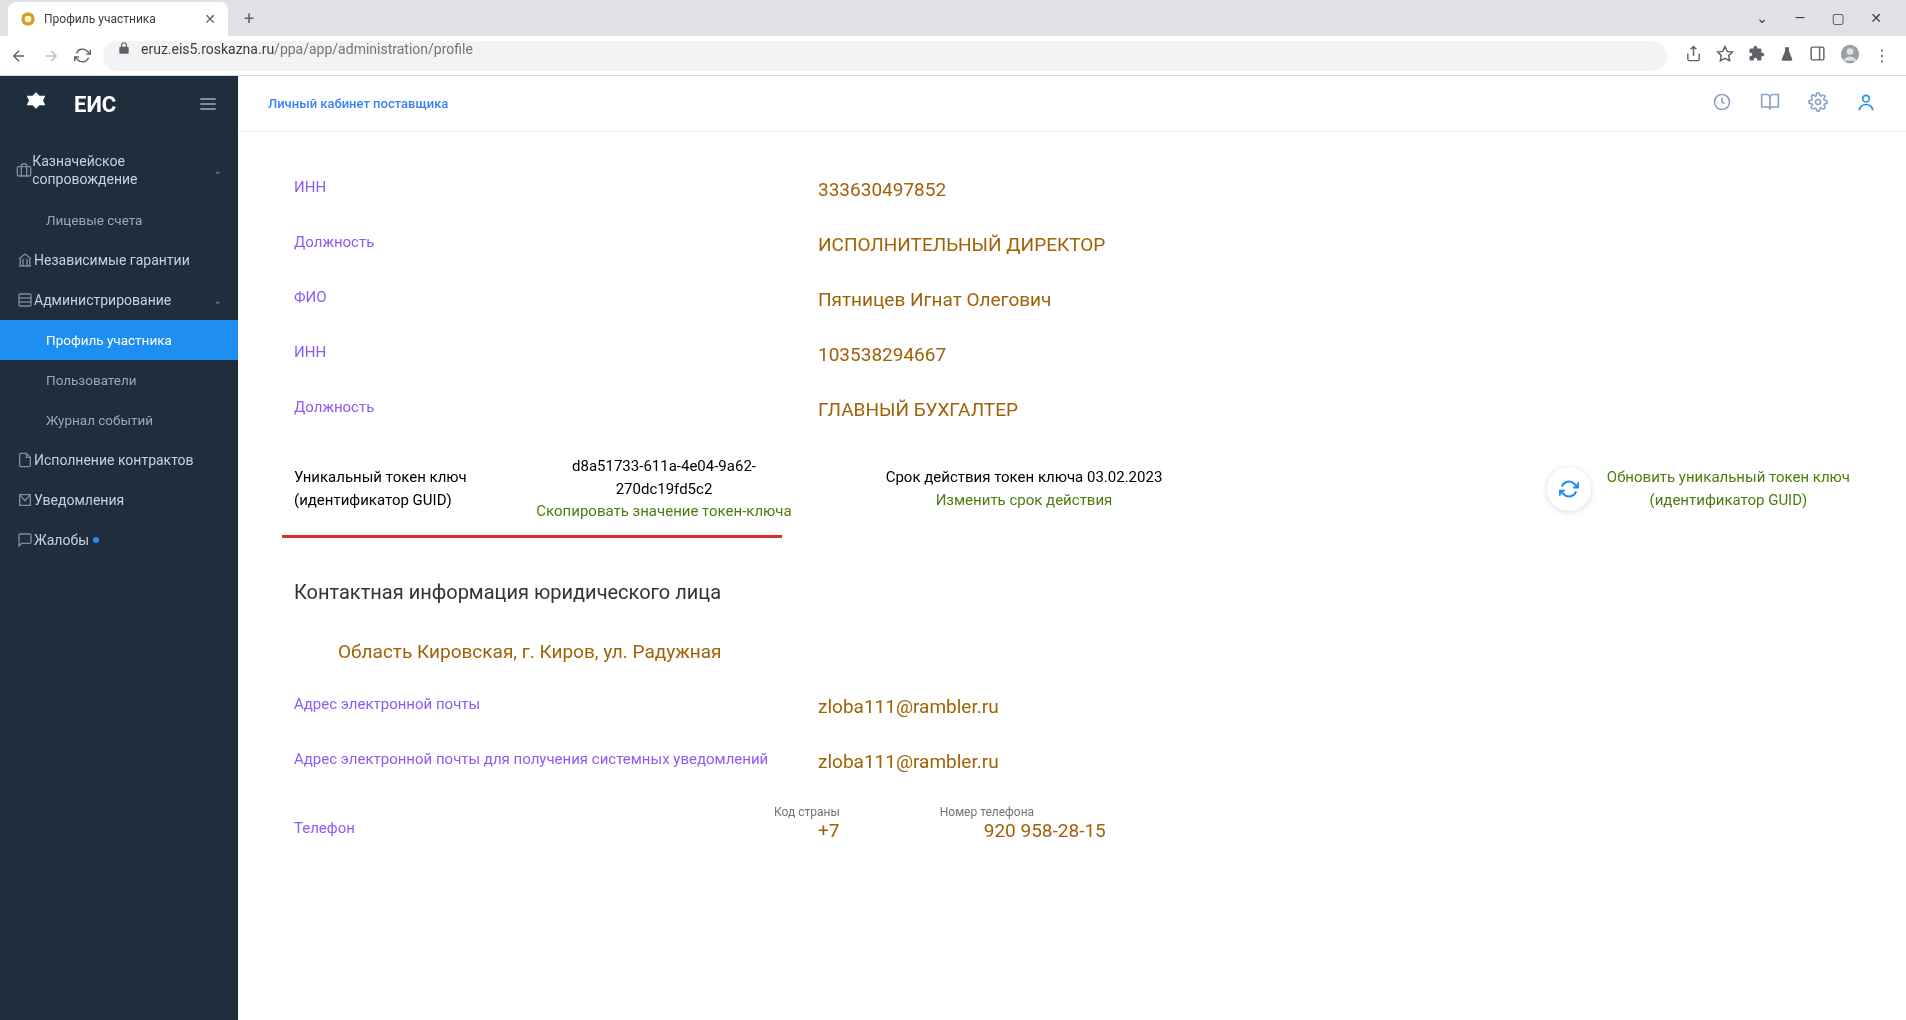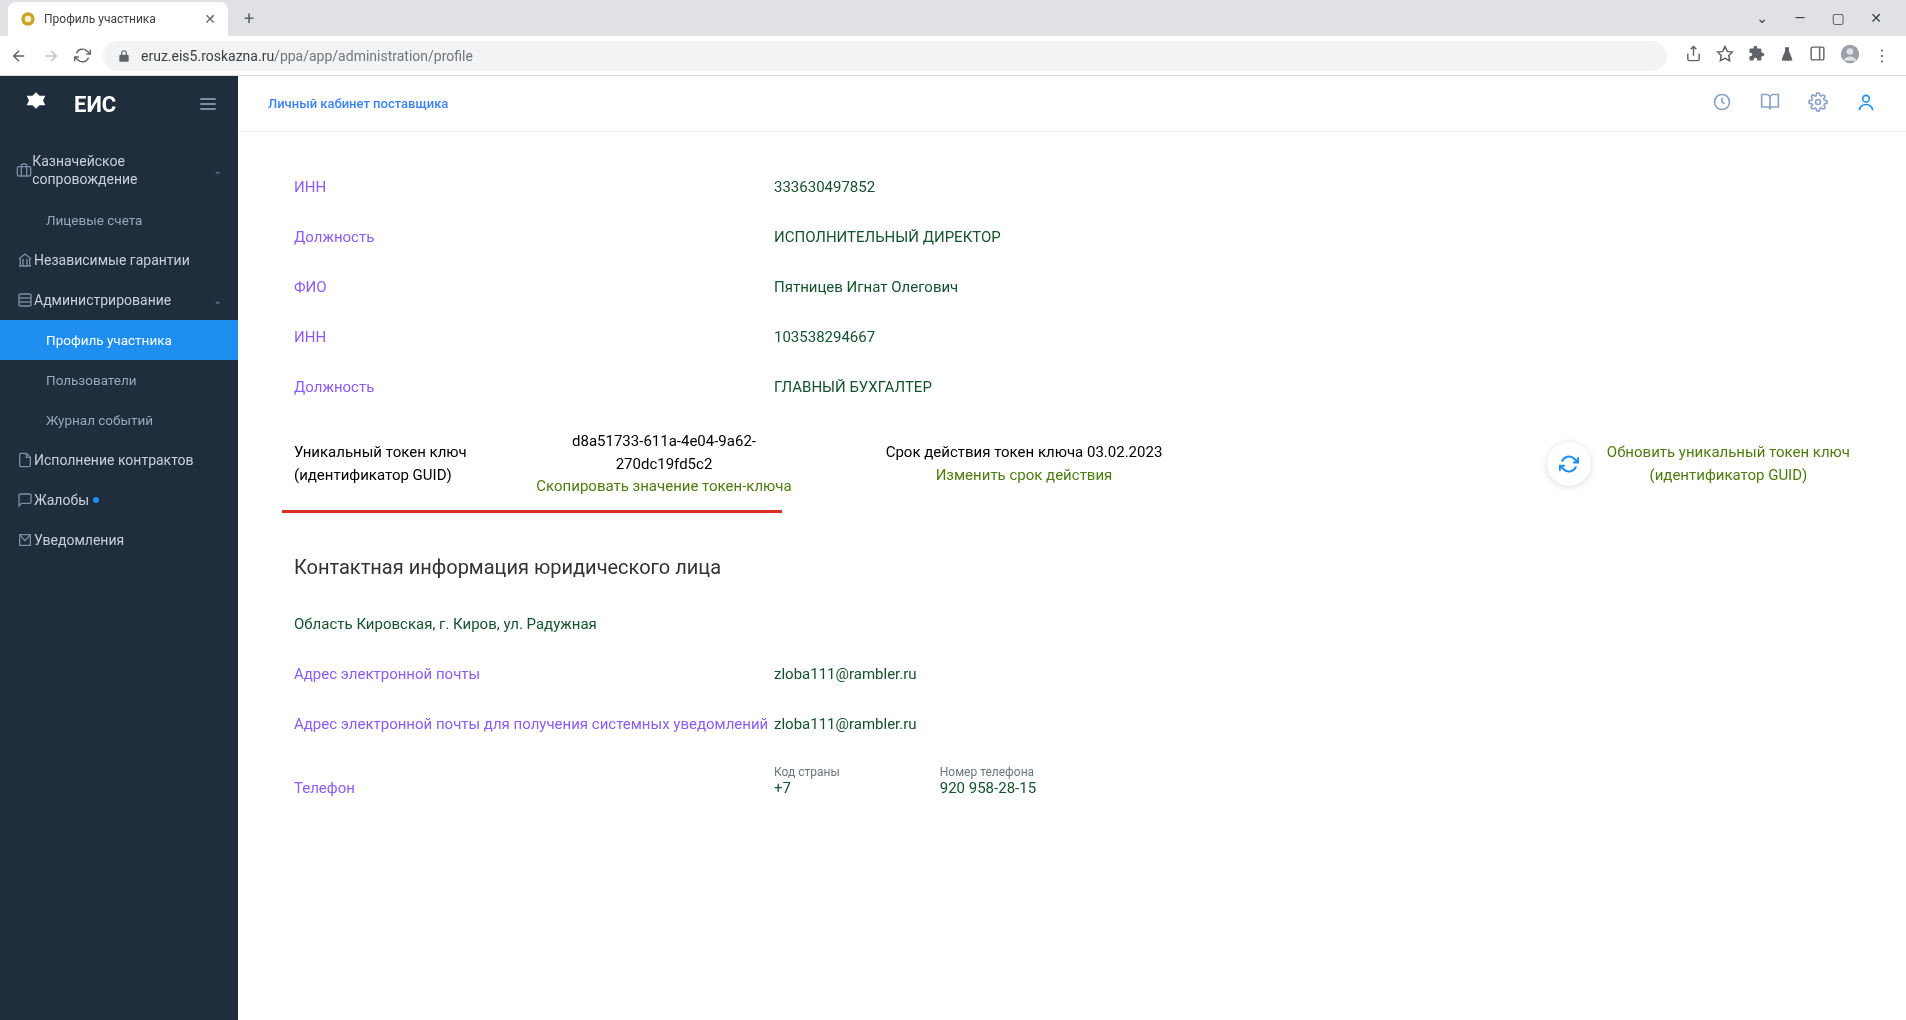--- a/index.html
+++ b/index.html
@@ -13,21 +13,21 @@
 .tab-title { font-size: 12px; color: #3c4043; flex: 1; }
 .tab-close { font-size: 14px; color: #5f6368; cursor: pointer; }
 .new-tab { margin-left: 8px; color: #5f6368; font-size: 18px; cursor: pointer; padding: 4px 8px; }
 .window-controls { margin-left: auto; display: flex; gap: 18px; padding-right: 12px; align-items: center; }
 .win-ctrl { font-size: 14px; color: #3c4043; cursor: pointer; display:flex; align-items:center; justify-content:center; width:20px; height:20px; }
 
 .toolbar { display: flex; align-items: center; background: #fff; height: 40px; padding: 0 10px; gap: 12px; border-bottom: 1px solid #dadce0; }
 .nav-icons { display: flex; gap: 14px; align-items: center; }
 .nav-icon { color: #5f6368; cursor: pointer; display:flex; }
 .nav-icon.disabled { color: #bdc1c6; }
-.omnibox { flex: 1; display: flex; align-items: center; background: #f1f3f4; border-radius: 16px; height: 30px; padding: 0 14px; gap: 10px; }
+.omnibox { flex: 1; display: flex; align-items: flex-start; background: #f1f3f4; border-radius: 16px; height: 30px; padding: 0 14px; gap: 10px; }
 .lock-icon { color: #5f6368; }
 .url-text { font-size: 14px; color: #3c4043; }
 .url-path { color: #72767a; }
 .right-icons { display: flex; gap: 14px; align-items: center; padding: 0 6px; }
 .right-icons span, .right-icons svg { color: #5f6368; cursor: pointer; }
 
 
 .app { display: flex; height: calc(1020px * 0.95); background: #fff; }
 .sidebar { width: 238px; background: #1f2d3d; color: #c8d0db; display: flex; flex-direction: column; }
 .sidebar-header { display: flex; align-items: center; padding: 14px 22px; gap: 24px; }
@@ -45,21 +45,21 @@
 
 .main { flex: 1; background: #fff; display:flex; flex-direction:column; }
 .topbar { display:flex; align-items:center; height:56px; padding:0 30px; border-bottom:1px solid #eef0f3; }
 .topbar-title { font-size:13px; color:#3b82f6; font-weight:500; }
 .topbar-icons { margin-left:auto; display:flex; gap:28px; }
 .topbar-icons span { cursor:pointer; }
 
 .content { padding: 30px 56px; overflow-y:auto; flex:1; }
 .field-row { display:flex; padding: 16px 0; }
 .field-label { width: 480px; font-size:15px; color:#8b5cf6; }
-.field-value { font-size:15px; color:#14532d; }
+.field-value { font-size:19px; color:#a16207;margin-left:44px; }
 
 .token-box { display:flex; align-items:center; padding: 18px 0 12px 0; border-bottom: 3px solid transparent; position:relative; }
 .token-box::after { content:''; position:absolute; left:-12px; bottom:-3px; width:500px; height:3px; background:#d93025; }
 .token-col { display:flex; flex-direction:column; align-items:center; text-align:center; line-height:1.5; font-size:15px; }
 .token-col.c1 { width: 240px; align-items:flex-start; text-align:left; }
 .token-col.c2 { width: 260px; }
 .token-col.c3 { width: 300px; margin-left:80px; }
 .token-col.c4 { margin-left:auto; flex-direction:row; align-items:center; gap:16px; }
 .token-col.c4 .txt { display:flex; flex-direction:column; align-items:center; text-align:center; }
 .link { color:#4d7c0f; cursor:pointer; }
@@ -205,34 +205,34 @@
             <svg width="16" height="16" viewBox="0 0 24 24" fill="none" stroke="currentColor" stroke-width="2">
               <path d="M14 2H6a2 2 0 00-2 2v16a2 2 0 002 2h12a2 2 0 002-2V8z"></path>
               <polyline points="14 2 14 8 20 8"></polyline>
             </svg>
           </span>
         <span>Исполнение контрактов</span>
       </li>
       <li class="nav-item">
         <span class="nav-icon-box">
             <svg width="16" height="16" viewBox="0 0 24 24" fill="none" stroke="currentColor" stroke-width="2">
+              <path d="M4 4h16v16H4z"></path>
+              <polyline points="4 4 12 13 20 4"></polyline>
+            </svg>
+          </span>
+        <span>Уведомления</span>
+      </li>
+      <li class="nav-item">
+        <span class="nav-icon-box">
+            <svg width="16" height="16" viewBox="0 0 24 24" fill="none" stroke="currentColor" stroke-width="2">
               <path d="M21 15a2 2 0 01-2 2H7l-4 4V5a2 2 0 012-2h14a2 2 0 012 2z"></path>
             </svg>
           </span>
         <span>Жалобы</span>
         <span class="badge-dot"></span>
-      </li>
-      <li class="nav-item">
-        <span class="nav-icon-box">
-            <svg width="16" height="16" viewBox="0 0 24 24" fill="none" stroke="currentColor" stroke-width="2">
-              <path d="M4 4h16v16H4z"></path>
-              <polyline points="4 4 12 13 20 4"></polyline>
-            </svg>
-          </span>
-        <span>Уведомления</span>
       </li>
     </ul>
   </aside>
 
   <main class="main">
     <div class="topbar">
       <span class="topbar-title">Личный кабинет поставщика</span>
       <div class="topbar-icons">
         <span><svg width="20" height="20" viewBox="0 0 24 24" fill="none" stroke="#8aa4c8" stroke-width="2">
               <circle cx="12" cy="12" r="9"></circle>

